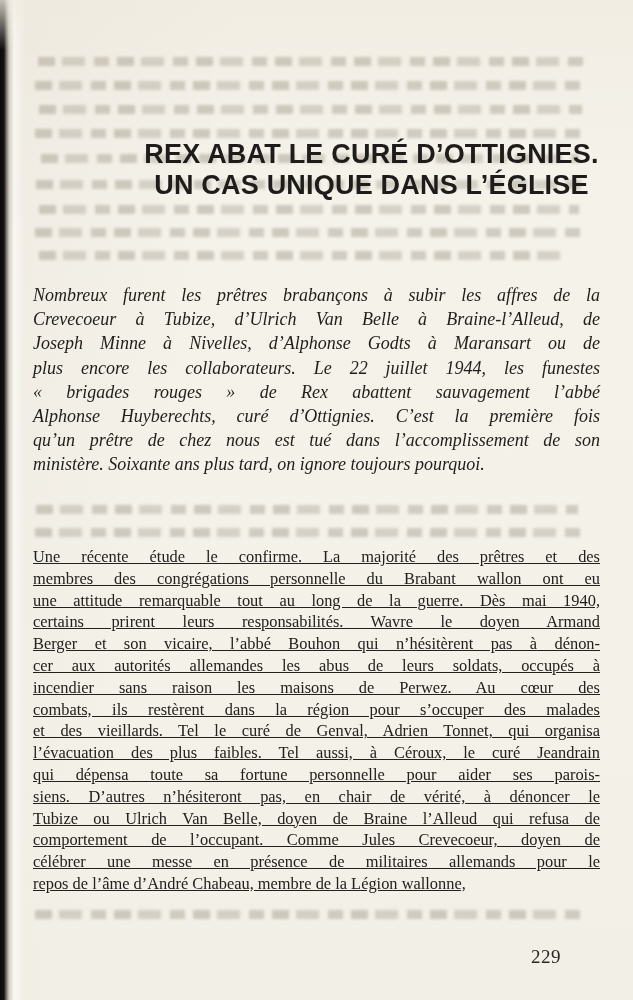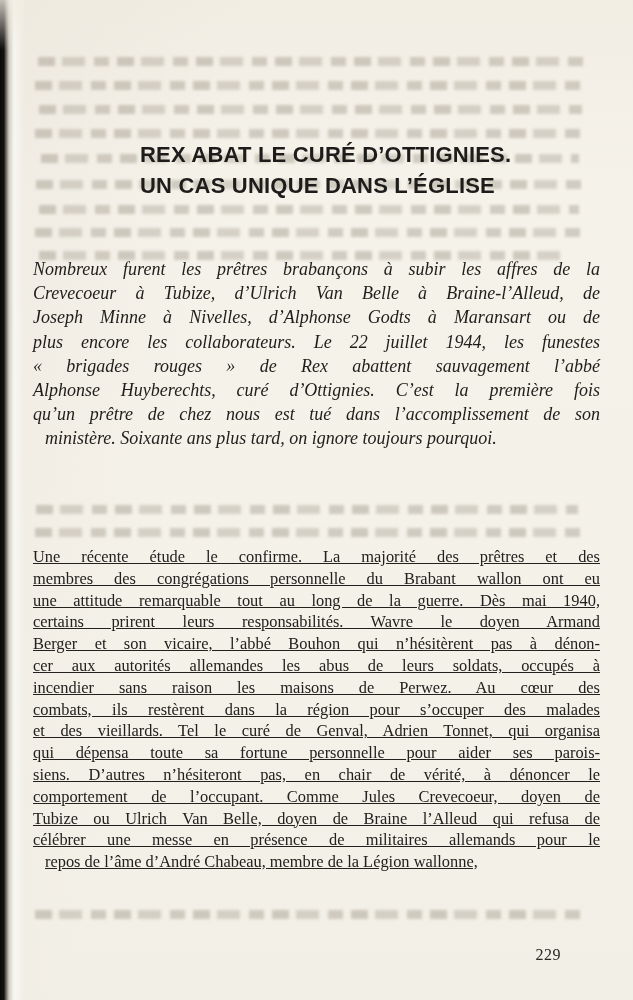--- a/index.html
+++ b/index.html
@@ -48,51 +48,52 @@
       rgba(150,142,126,0) 47px 56px,
       rgba(150,142,126,0.7) 56px 71px,
       rgba(150,142,126,0) 71px 79px);
   }
 
   .title {
     position: absolute;
     left: 140px; right: 30px; top: 139px;
     font-family: "Liberation Sans", sans-serif;
     font-weight: bold;
-    font-size: 22px;
+    font-size: 27px;
     line-height: 31px;
     letter-spacing: 0.2px;
+    text-align: center;
     color: #1d1c1a;
   }
 
   .intro {
     position: absolute;
-    left: 33px; width: 567px; top: 257px;
+    left: 33px; width: 567px; top: 283px;
     font-style: italic;
     font-size: 18px;
     line-height: 24.2px;
     color: #201e1b;
   }
 
   .bodytext {
     position: absolute;
     left: 33px; width: 567px; top: 546px;
     font-size: 16.4px;
     line-height: 21.8px;
     color: #23211e;
     text-decoration: underline;
   }
 
   .tline { text-align: justify; text-align-last: justify; white-space: normal; }
-  .tline:last-child { text-align-last: left; margin-left: 12px; }
+  .tline:last-child { text-align-last: left; }
 
   .pagenum {
     position: absolute;
     right: 72px; top: 946px;
-    font-size: 16px;
+    font-size: 19px;
     letter-spacing: 0.5px;
     color: #2a2824;
   }
 </style>
 </head>
 <body>
 
 <div class="page">
 
   <div class="ghost" style="left:38px; top:57px;  width:552px;"></div>
@@ -127,24 +128,25 @@
   <div class="bodytext">
       <div class="tline">Une récente étude le confirme. La majorité des prêtres et des</div>
       <div class="tline">membres des congrégations personnelle du Brabant wallon ont eu</div>
       <div class="tline">une attitude remarquable tout au long de la guerre. Dès mai 1940,</div>
       <div class="tline">certains prirent leurs responsabilités. Wavre le doyen Armand</div>
       <div class="tline">Berger et son vicaire, l’abbé Bouhon qui n’hésitèrent pas à dénon-</div>
       <div class="tline">cer aux autorités allemandes les abus de leurs soldats, occupés à</div>
       <div class="tline">incendier sans raison les maisons de Perwez. Au cœur des</div>
       <div class="tline">combats, ils restèrent dans la région pour s’occuper des malades</div>
       <div class="tline">et des vieillards. Tel le curé de Genval, Adrien Tonnet, qui organisa</div>
+      <div class="tline">l’évacuation des plus faibles. Tel aussi, à Céroux, le curé Jeandrain</div>
       <div class="tline">qui dépensa toute sa fortune personnelle pour aider ses parois-</div>
       <div class="tline">siens. D’autres n’hésiteront pas, en chair de vérité, à dénoncer le</div>
+      <div class="tline">Tubize ou Ulrich Van Belle, doyen de Braine l’Alleud qui refusa de</div>
       <div class="tline">comportement de l’occupant. Comme Jules Crevecoeur, doyen de</div>
-      <div class="tline">Tubize ou Ulrich Van Belle, doyen de Braine l’Alleud qui refusa de</div>
       <div class="tline">célébrer une messe en présence de militaires allemands pour le</div>
       <div class="tline">repos de l’âme d’André Chabeau, membre de la Légion wallonne,</div>
     </div>
 
   <div class="pagenum">229</div>
 
   <div class="scan-edge"></div>
 </div>
 
 </body></html>

